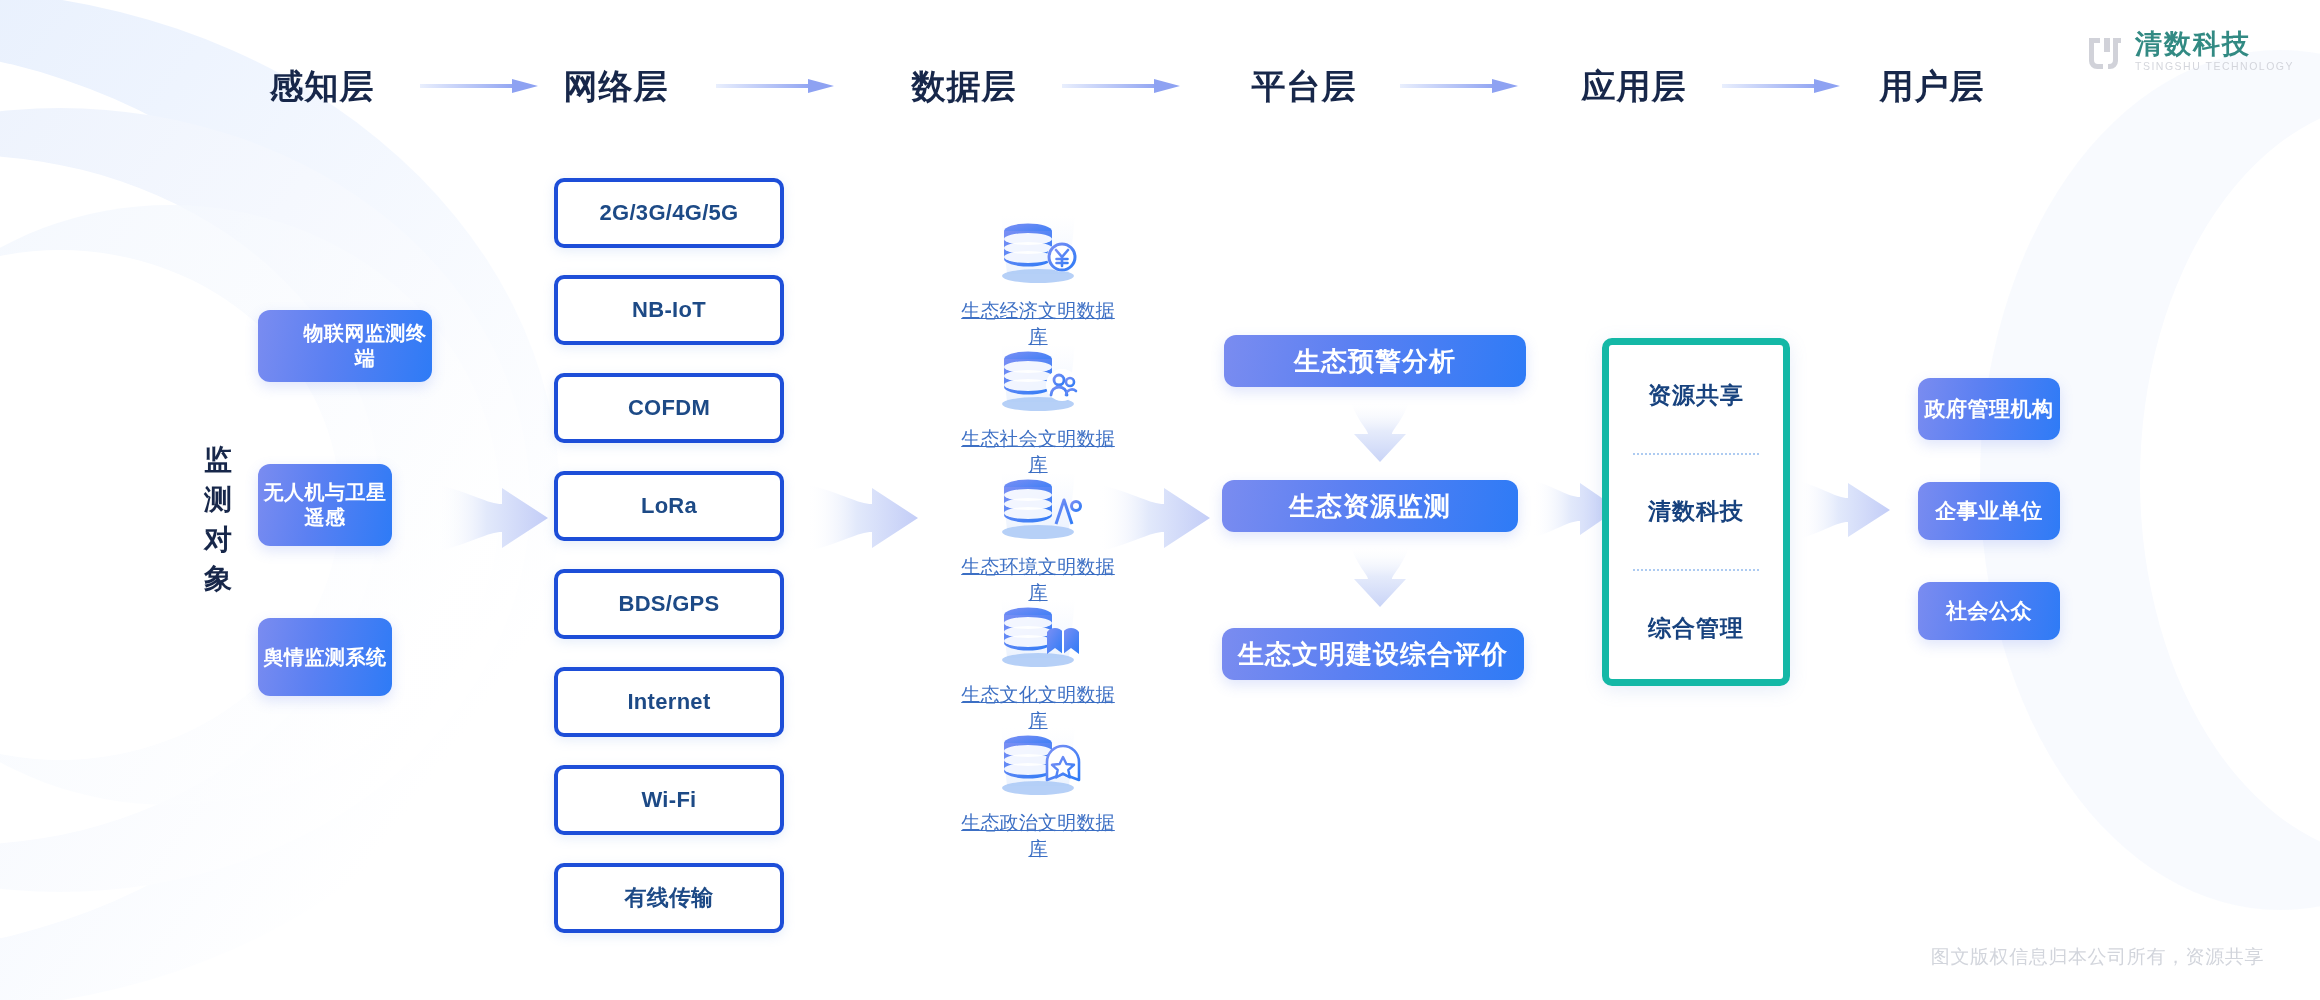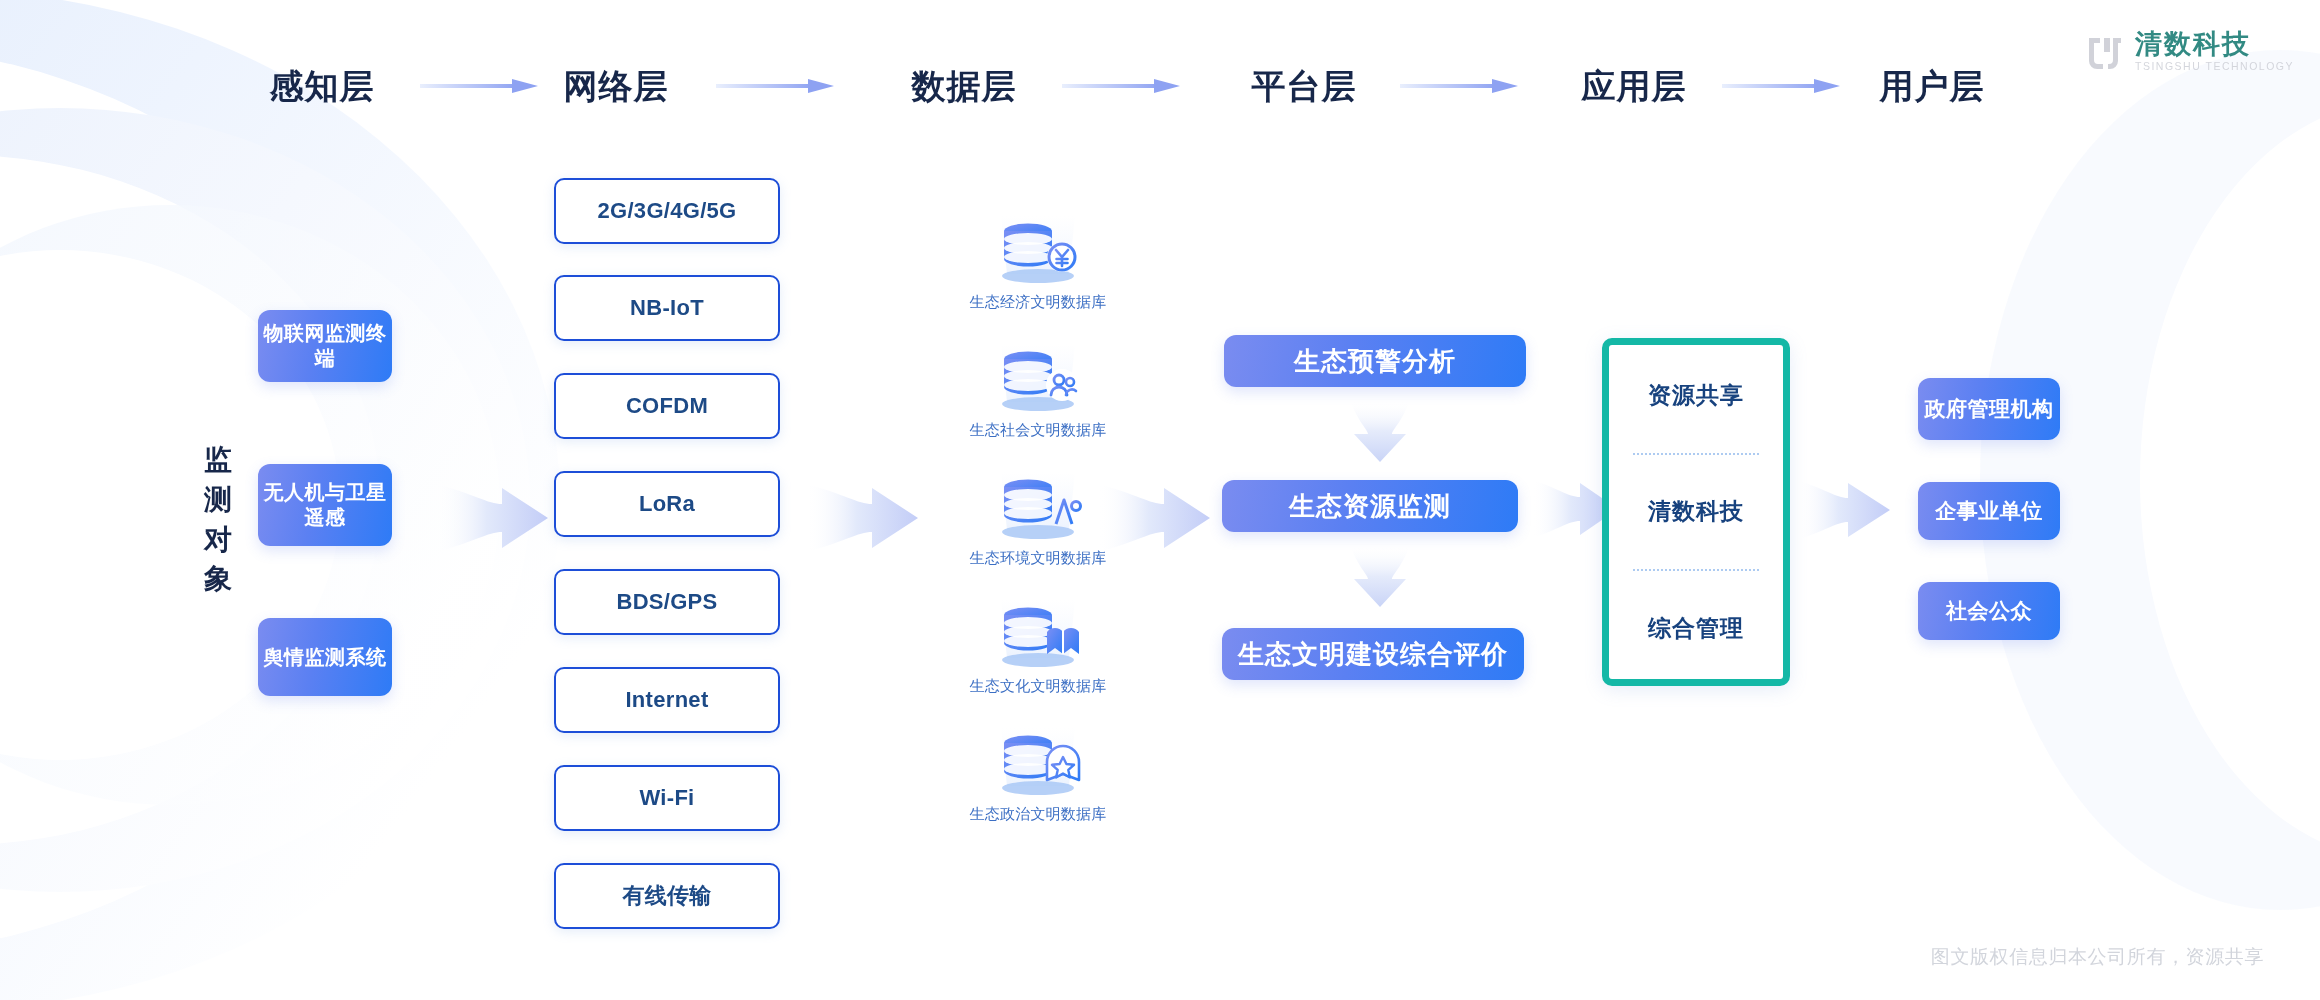--- a/index.html
+++ b/index.html
@@ -43,32 +43,33 @@
     display:flex;align-items:center;justify-content:center;text-align:center;
     line-height:1.25;box-shadow:0 5px 14px rgba(76,110,232,.18);
   }
 
   
   .sense-box{width:134px;font-size:20px;letter-spacing:.5px;}
 
   
   .net-card{
     position:absolute;left:554px;width:222px;height:62px;border-radius:10px;
-    background:#ffffff;border:2px solid #1d4ed8;
+    background:#ffffff;border:4px solid #1d4ed8;
     box-shadow:0 3px 12px rgba(126,164,226,.20);
     display:flex;align-items:center;justify-content:center;
     font-size:22px;font-weight:bold;color:#1d4a86;letter-spacing:.3px;
   }
 
   
   .db-item{position:absolute;left:958px;width:160px;text-align:center;}
   .db-icon{width:110px;height:74px;margin:0 auto;display:block;}
   .db-label{
-    font-size:15px;color:#3c6fc4;line-height:1.38;margin-top:2px;
+    font-size:19px;color:#3c6fc4;line-height:1.38;margin-top:8px;
     letter-spacing:.2px;
+    text-decoration:underline;
   }
 
   
   .plat-box{font-size:26px;letter-spacing:1px;height:52px;}
 
   
   .app-card{
     position:absolute;left:1602px;top:338px;width:188px;height:348px;
     background:#ffffff;border:7px solid #14b8a6;border-radius:10px;
     box-shadow:0 4px 18px rgba(120,155,220,.18);
@@ -165,21 +166,21 @@
     <path d="M92 3 L118 10 L92 17 Z" fill="#8ea2f2"></path>
   </svg>
   <svg class="hdr-arrow" style="left:1722px;width:120px;" viewBox="0 0 120 20" xmlns="http://www.w3.org/2000/svg">
     <rect x="0" y="8" width="98" height="4" fill="url(#ha1)"></rect>
     <path d="M92 3 L118 10 L92 17 Z" fill="#8ea2f2"></path>
   </svg>
 </div>
 
 <div class="vlabel">监<br>测<br>对<br>象</div>
 
-<div class="blue-box sense-box" style="left:258px;top:310px;height:72px;">物联网监测终端</div>
+<div class="blue-box sense-box" style="left:258px;top:310px;height:72px;padding-left:40px;">物联网监测终端</div>
 <div class="blue-box sense-box" style="left:258px;top:464px;height:82px;">无人机与卫星遥感</div>
 <div class="blue-box sense-box" style="left:258px;top:618px;height:78px;">舆情监测系统</div>
 
 <svg style="position:absolute;left:436px;top:482px;width:130px;height:72px;" viewBox="0 0 130 72" xmlns="http://www.w3.org/2000/svg">
   <defs>
       <linearGradient id="fa" x1="0" y1="0" x2="1" y2="0">
         <stop offset="0%" stop-color="#ffffff" stop-opacity="0"></stop>
         <stop offset="45%" stop-color="#e2e9fb"></stop>
         <stop offset="100%" stop-color="#c3cdf7"></stop>
       </linearGradient>

